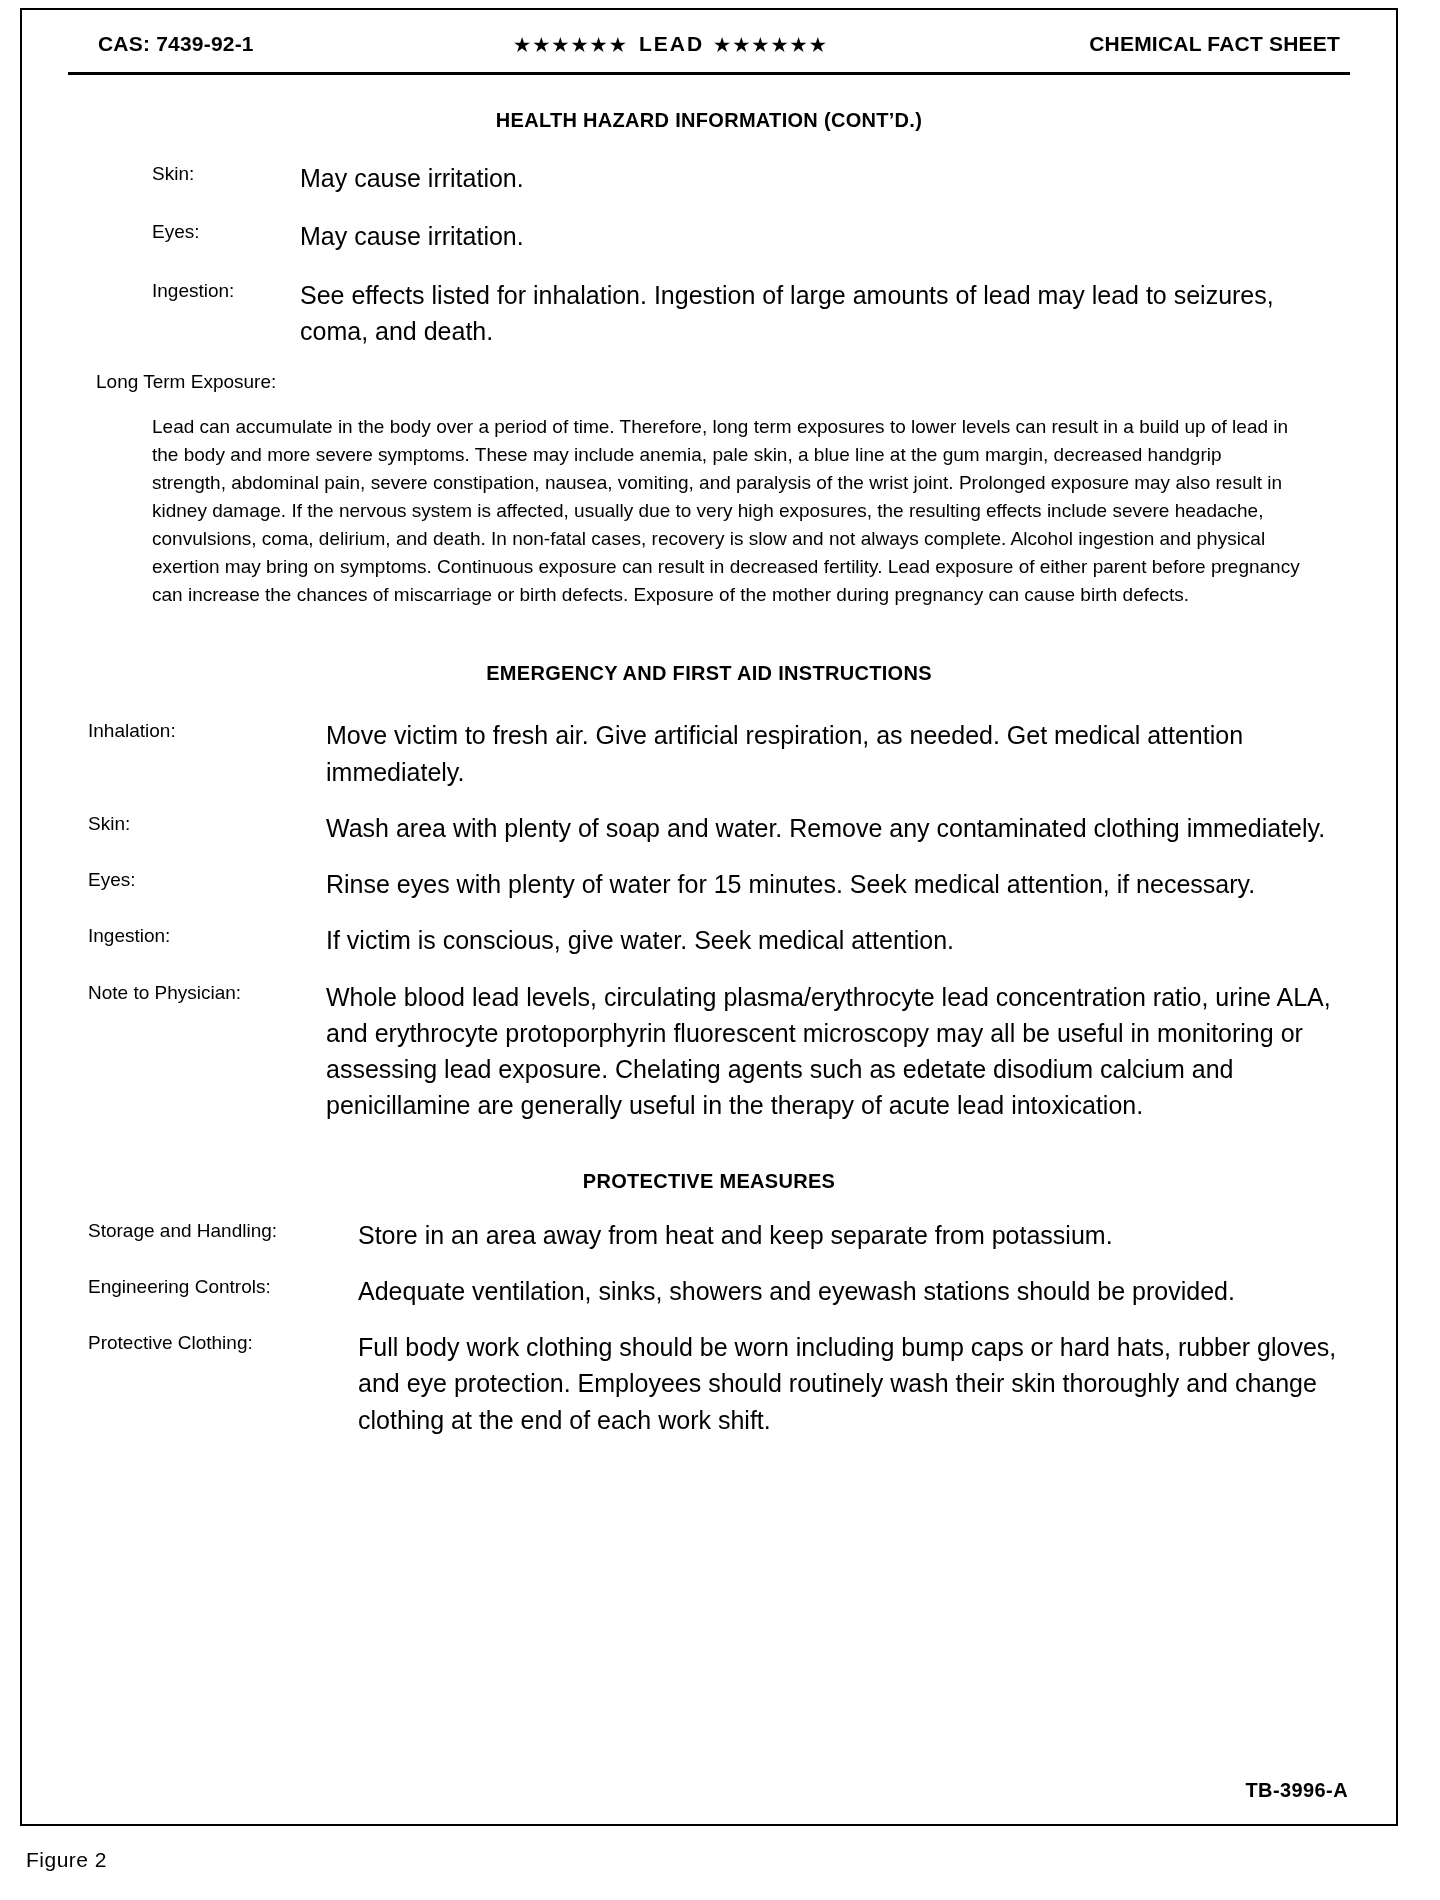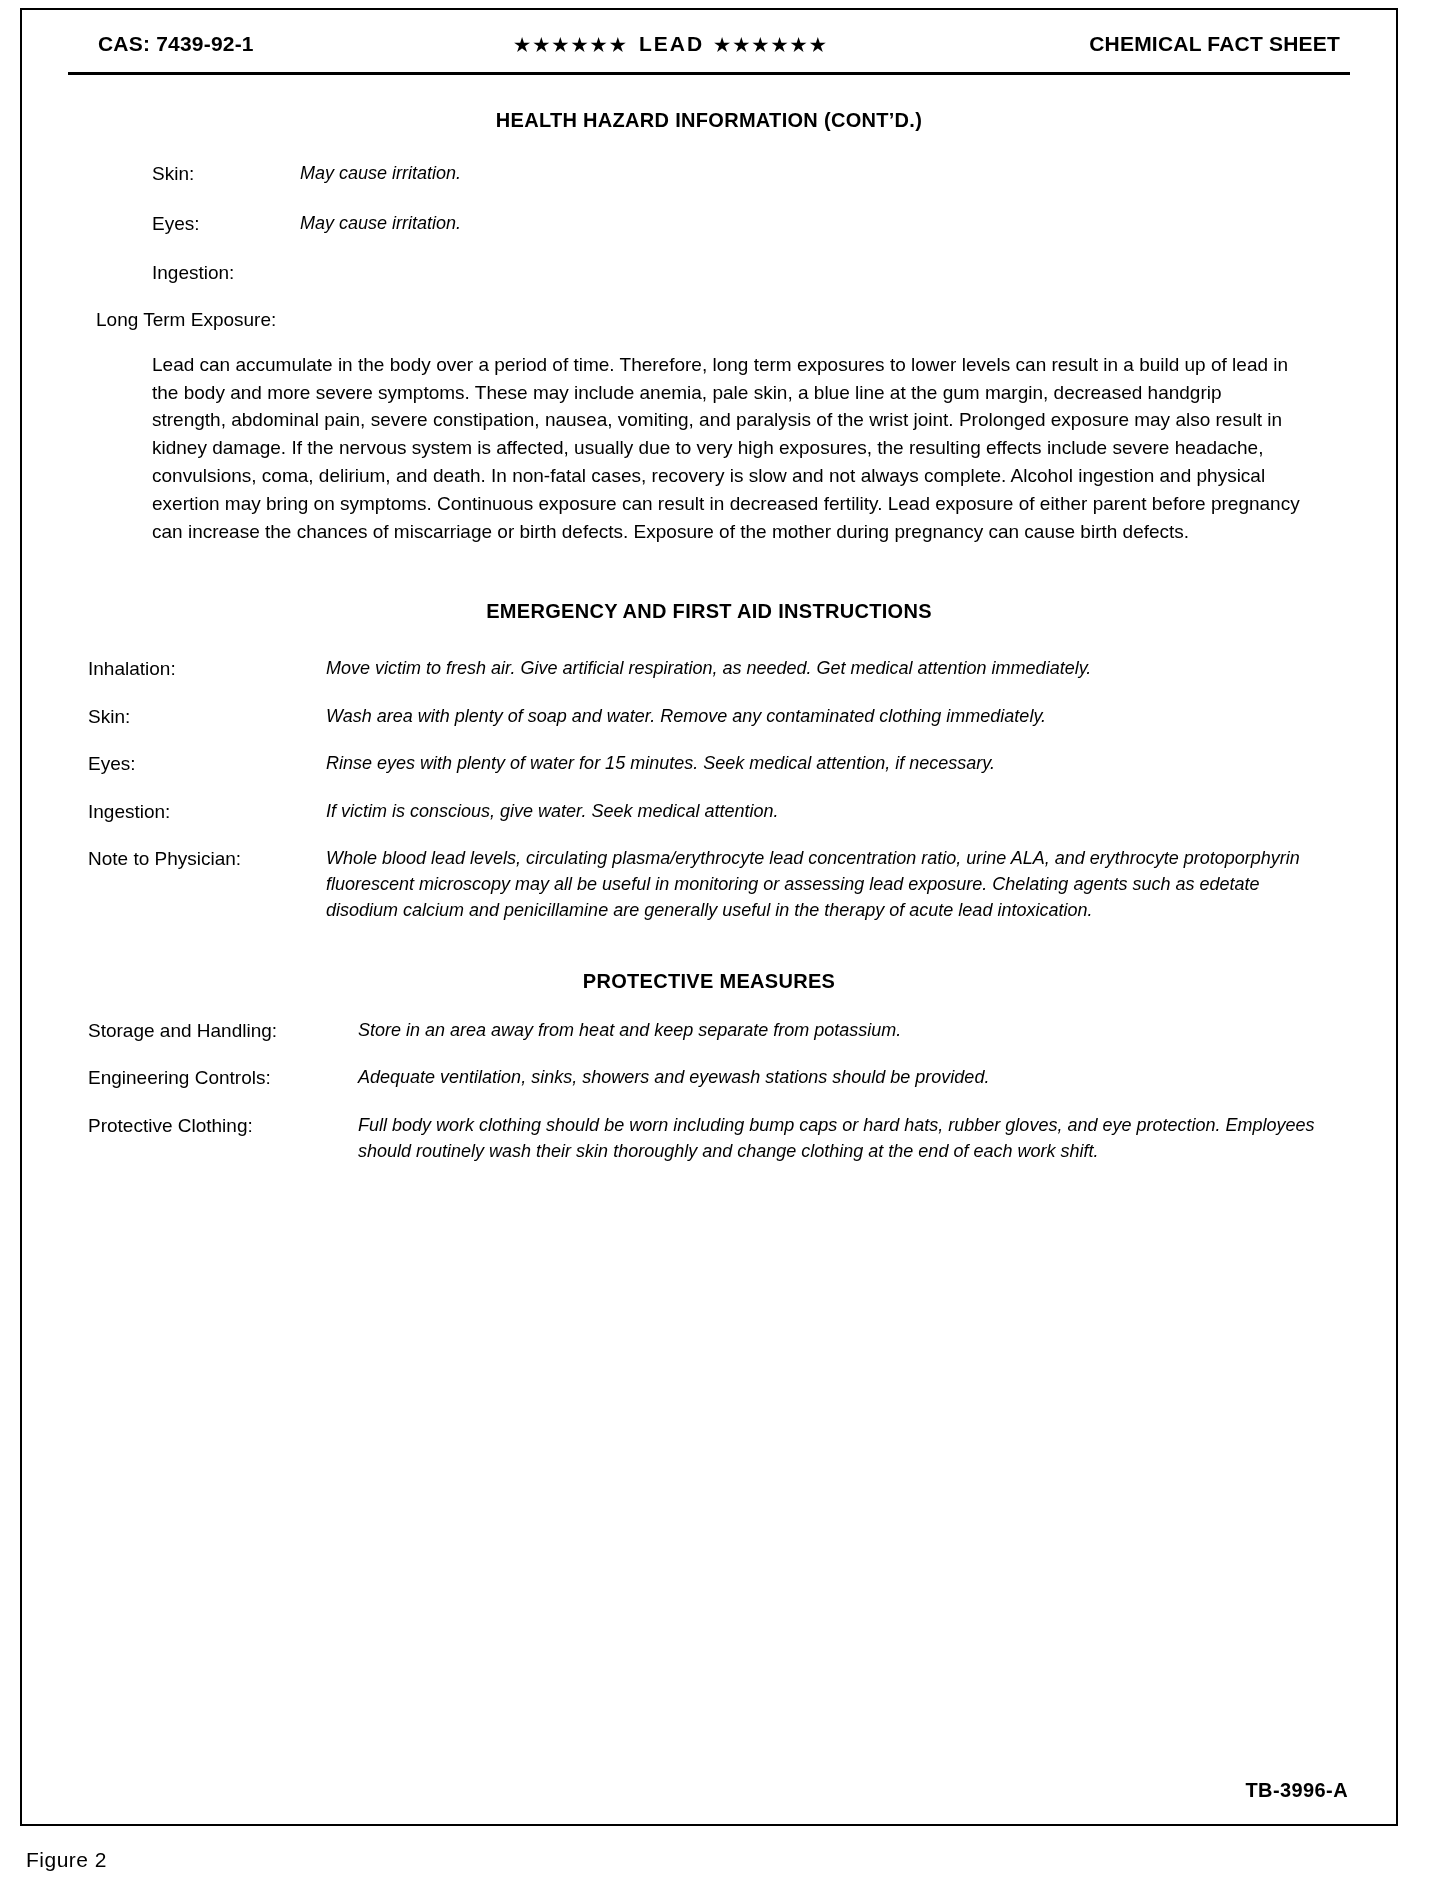--- a/index.html
+++ b/index.html
@@ -79,24 +79,23 @@
     display: flex;
     align-items: flex-start;
   }
   .row .label {
     font-size: 19px;
     line-height: 1.45;
     flex: none;
     padding-right: 8px;
   }
   .row .value {
-    font-size: 18px;
+    font-size: 25px;
     line-height: 1.45;
     flex: 1;
-    font-style: italic;
   }
 
   
   .hh-rows { margin-top: 28px; padding-left: 92px; }
   .hh-rows .row { margin-bottom: 22px; }
   .hh-rows .row .label { width: 140px; }
   .hh-rows .row .value { max-width: 1035px; }
 
   .lte-title {
     margin-top: 8px;
@@ -168,20 +167,21 @@
       <div class="row">
         <div class="label">Skin:</div>
         <div class="value">May cause irritation.</div>
       </div>
       <div class="row">
         <div class="label">Eyes:</div>
         <div class="value">May cause irritation.</div>
       </div>
       <div class="row">
         <div class="label">Ingestion:</div>
+        <div class="value">See effects listed for inhalation. Ingestion of large amounts of lead may lead to seizures, coma, and death.</div>
       </div>
     </div>
 
     <div class="lte-title">Long Term Exposure:</div>
     <div class="lte-body">Lead can accumulate in the body over a period of time. Therefore, long term exposures to lower levels can result in a build up of lead in the body and more severe symptoms. These may include anemia, pale skin, a blue line at the gum margin, decreased handgrip strength, abdominal pain, severe constipation, nausea, vomiting, and paralysis of the wrist joint. Prolonged exposure may also result in kidney damage. If the nervous system is affected, usually due to very high exposures, the resulting effects include severe headache, convulsions, coma, delirium, and death. In non-fatal cases, recovery is slow and not always complete. Alcohol ingestion and physical exertion may bring on symptoms. Continuous exposure can result in decreased fertility. Lead exposure of either parent before pregnancy can increase the chances of miscarriage or birth defects. Exposure of the mother during pregnancy can cause birth defects.</div>
 
     <div class="section-heading emergency-heading">EMERGENCY AND FIRST AID INSTRUCTIONS</div>
 
     <div class="ef-rows">
       <div class="row">

